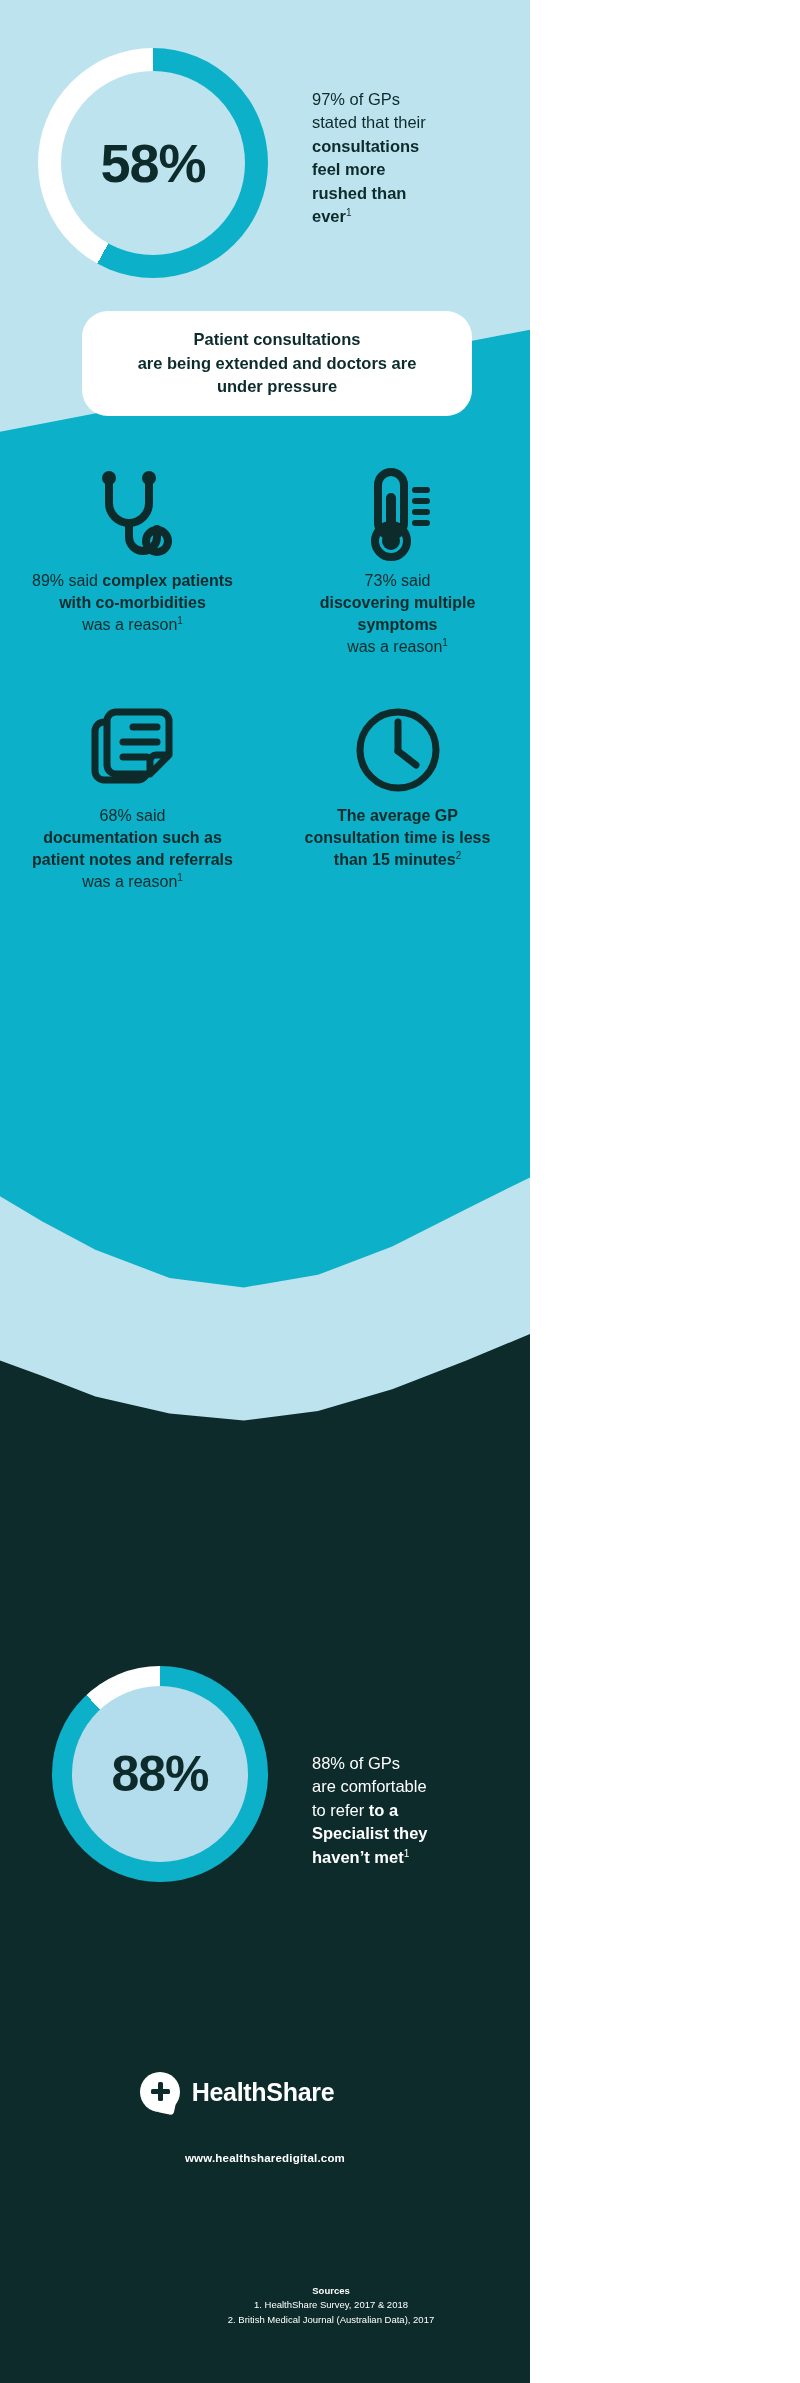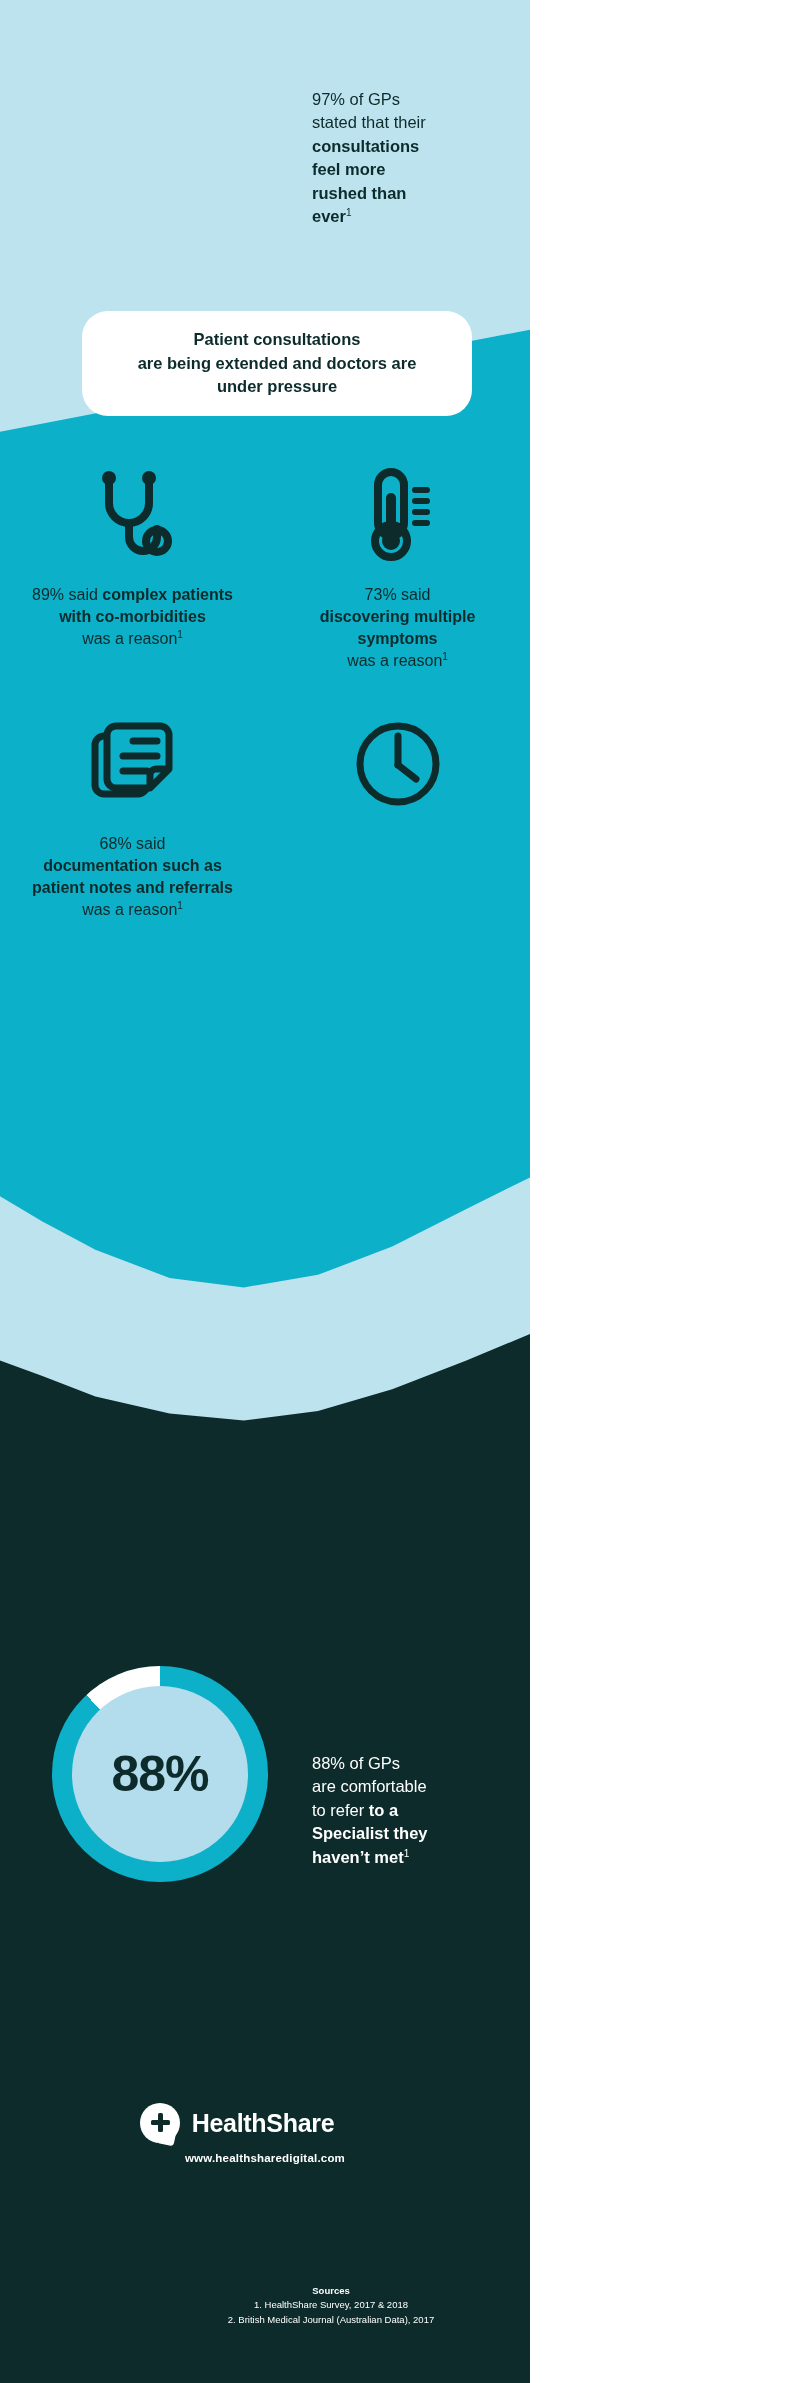--- a/index.html
+++ b/index.html
@@ -105,31 +105,31 @@
 
   
   .grid { left:0; top:460px; width:530px; }
   .row { display:flex; }
   .cell {
     flex:1 1 50%;
     display:flex; flex-direction:column; align-items:center;
   }
   .icon-box { height:110px; display:flex; align-items:center; justify-content:center; }
   .cap {
-    margin-top:14px; text-align:center;
+    text-align:center;
     font-size:16px; line-height:1.38; color:#0d2b2b;
     width:215px;
   }
   .cap b { font-weight:bold; }
   .row2 { margin-top:36px; }
 
   
   .logo-row {
     left:0; top:2072px; width:474px;
-    display:flex; align-items:center; justify-content:center; gap:12px;margin-top:31px;
+    display:flex; align-items:center; justify-content:center; gap:12px;
   }
   .logo-mark {
     position:relative; width:40px; height:40px;
   }
   .logo-bubble {
     position:absolute; inset:0;
     background:#ffffff; border-radius:50% 50% 50% 50%;
   }
   .logo-tail {
     position:absolute; left:20px; top:27px;
@@ -158,20 +158,24 @@
   svg { display:block; }
 </style>
 </head>
 <body>
 
 <div id="page">
 
   <div class="bg-teal"></div>
   <div class="bg-dark"></div>
 
+  <div class="sec donut58-wrap">
+    <div class="donut58"></div>
+    <div class="donut58-label">58%</div>
+  </div>
 
   <div class="sec stat-copy stat58">
     <span>97% of GPs</span><br>
     <span>stated that their</span><br>
     <b>consultations</b><br>
     <b>feel more</b><br>
     <b>rushed than</b><br>
     <b>ever</b><sup>1</sup>
   </div>
 
@@ -254,20 +258,23 @@
       <div class="cell">
         <div class="icon-box">
           <svg width="92" height="92" viewBox="0 0 92 92">
             <circle cx="46" cy="46" r="38" fill="none" stroke="#0d2b2b" stroke-width="7"></circle>
             <g stroke="#0d2b2b" stroke-width="7" stroke-linecap="round">
               <line x1="46" y1="18" x2="46" y2="47"></line>
               <line x1="46" y1="47" x2="64" y2="61"></line>
             </g>
           </svg>
         </div>
+        <div class="cap">
+          <b>The average GP consultation time is less than 15 minutes</b><sup>2</sup>
+        </div>
       </div>
 
     </div>
   </div>
 
   <div class="sec donut88-wrap">
     <div class="donut88"></div>
     <div class="donut88-label">88%</div>
   </div>
 

